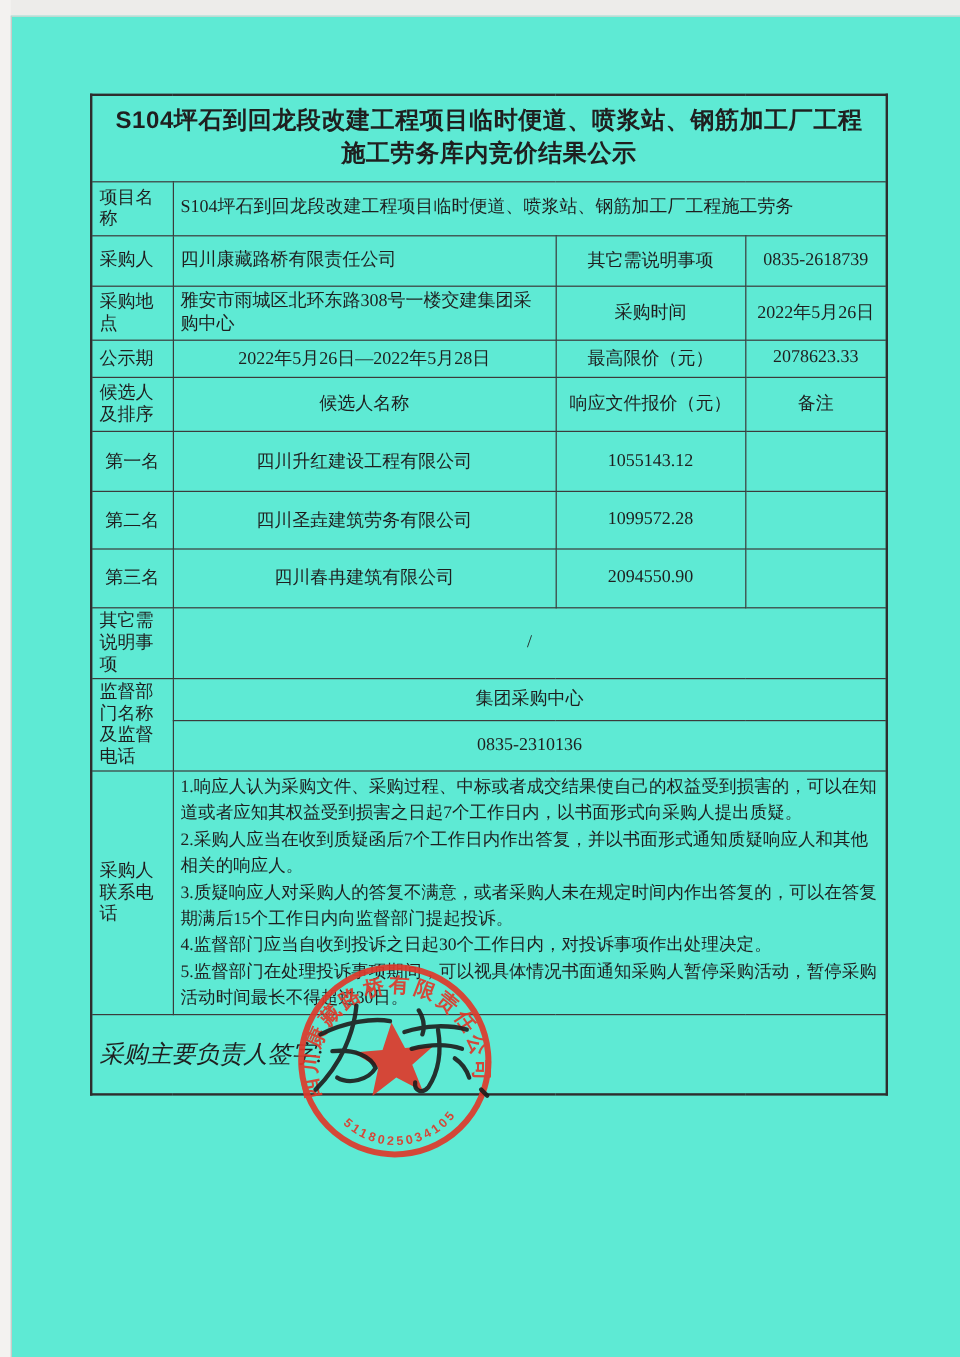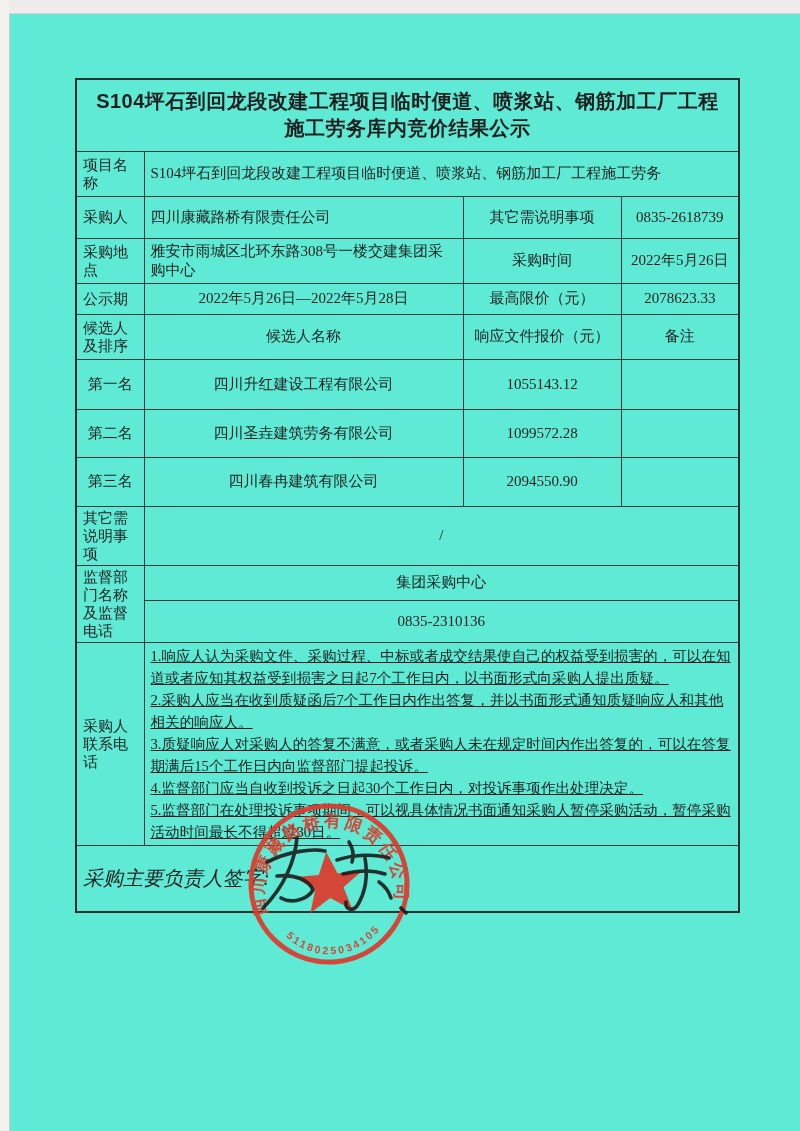--- a/index.html
+++ b/index.html
@@ -10,21 +10,21 @@
          border-left:1px solid #cbcac7;border-top:1px solid #d6d5d2;}
   table.doc{position:absolute;left:65px;top:64px;width:663px;border-collapse:collapse;table-layout:fixed;
             font-size:15px;}
   table.doc td{border:1.5px solid #3b3b3b;padding:2px 6px;vertical-align:middle;overflow:hidden;}
   table.doc{border:2px solid #2e2e2e;}
   td.title-cell{text-align:center;font-family:"Liberation Sans", sans-serif;font-weight:700;
                 font-size:20px;line-height:27px;letter-spacing:.5px;}
   td.lbl{text-align:left;padding:2px 2px 2px 4px;line-height:18px;font-family:Liberation Serif, serif;}
   td.ctr{text-align:center;}
   td.val-left{text-align:left;line-height:19px;}
-  .notice{line-height:22px;font-size:14.6px;text-align:left;text-decoration:underline;}
+  .notice{line-height:22px;font-size:14.6px;text-align:left;}
   .sig-row td{text-align:left;font-size:20px;font-style:italic;}
   
   .stamp{position:absolute;left:216px;top:767px;width:206px;height:206px;opacity:.92;
          transform:rotate(-5deg);pointer-events:none;}
   .signature{position:absolute;left:243px;top:810px;width:170px;height:110px;pointer-events:none;}
 </style>
 </head>
 <body>
 
 <div class="scan-top"></div>

